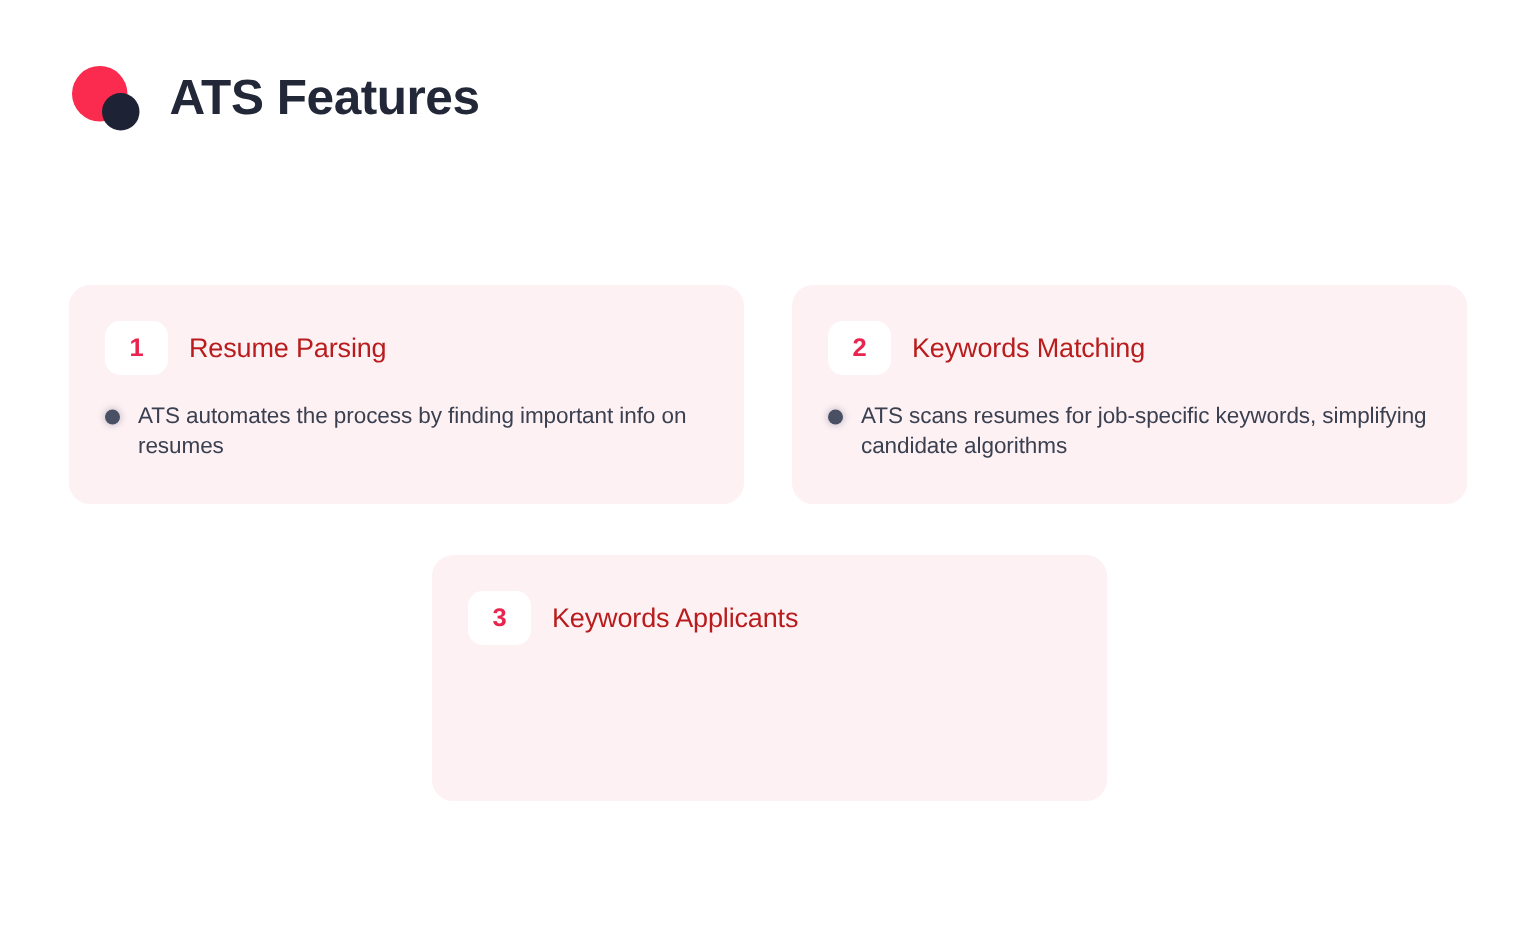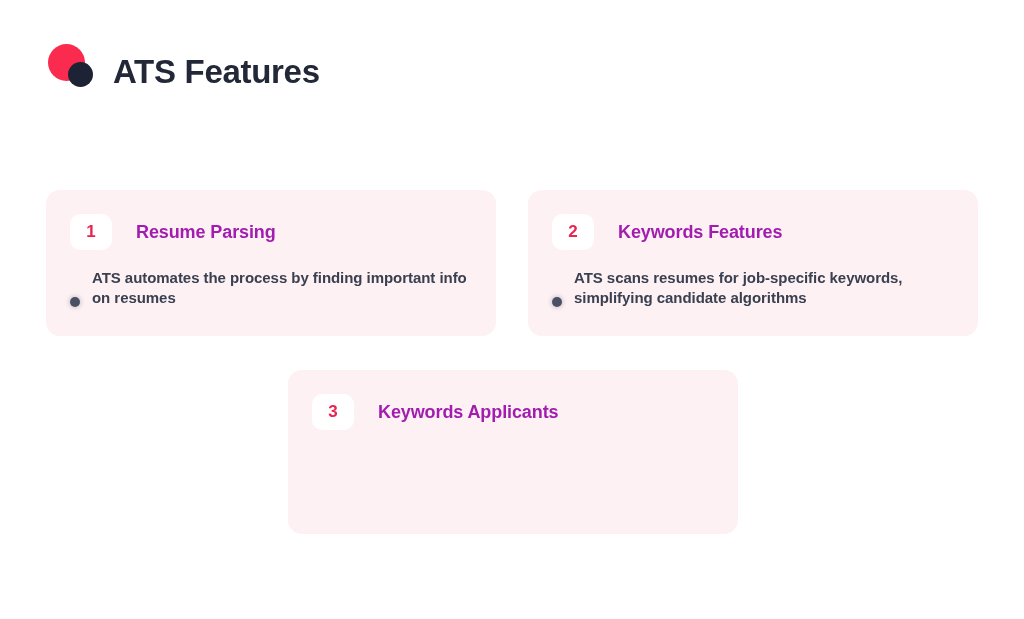--- a/index.html
+++ b/index.html
@@ -15,21 +15,21 @@
     position: relative;
     -webkit-font-smoothing: antialiased;
   }
 
   
   .header {
     position: absolute;
     left: 46px;
     top: 40px;
     display: flex;
-    align-items: flex-end;
+    align-items: center;
   }
   .logo-mark {
     position: relative;
     width: 48px;
     height: 48px;
     flex: 0 0 48px;
   }
   .logo-circle-primary {
     position: absolute;
     left: 2px;
@@ -99,34 +99,33 @@
     align-items: center;
     justify-content: center;
     font-size: 17px;
     font-weight: bold;
     color: #e8244f;
     flex: 0 0 42px;
     box-sizing: border-box;
   }
   .card-title {
     font-size: 18px;
-    font-weight: bold;
-    color: #a21caf;
-    margin-left: 24px;
+    font-weight: normal;
+    color: #b91c1c;
+    margin-left: 14px;
     letter-spacing: -0.1px;
     white-space: nowrap;
   }
 
   .card-body {
     display: flex;
-    align-items: flex-end;
+    align-items: flex-start;
     padding-left: 24px;
     padding-right: 22px;
     margin-top: 18px;
-    font-weight: bold;
   }
   .bullet-dot {
     width: 10px;
     height: 10px;
     border-radius: 50%;
     background: #4a5063;
     flex: 0 0 10px;
     margin-top: 5px;
     box-shadow: 0 0 4px 1px rgba(74, 80, 99, 0.28);
   }
@@ -156,21 +155,21 @@
   </div>
   <div class="card-body">
     <div class="bullet-dot"></div>
     <div class="card-text">ATS automates the process by finding important info on resumes</div>
   </div>
 </div>
 
 <div class="card card-2">
   <div class="card-head">
     <div class="number-badge">2</div>
-    <div class="card-title">Keywords Features</div>
+    <div class="card-title">Keywords Matching</div>
   </div>
   <div class="card-body">
     <div class="bullet-dot"></div>
     <div class="card-text">ATS scans resumes for job-specific keywords, simplifying candidate algorithms</div>
   </div>
 </div>
 
 <div class="card card-3">
   <div class="card-head">
     <div class="number-badge">3</div>

